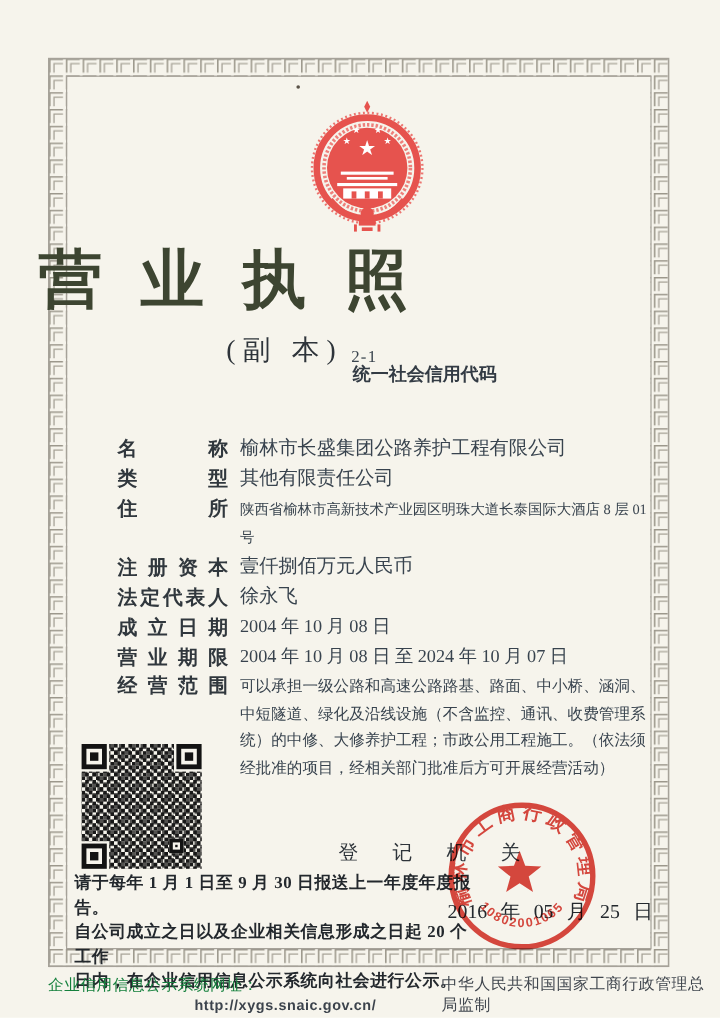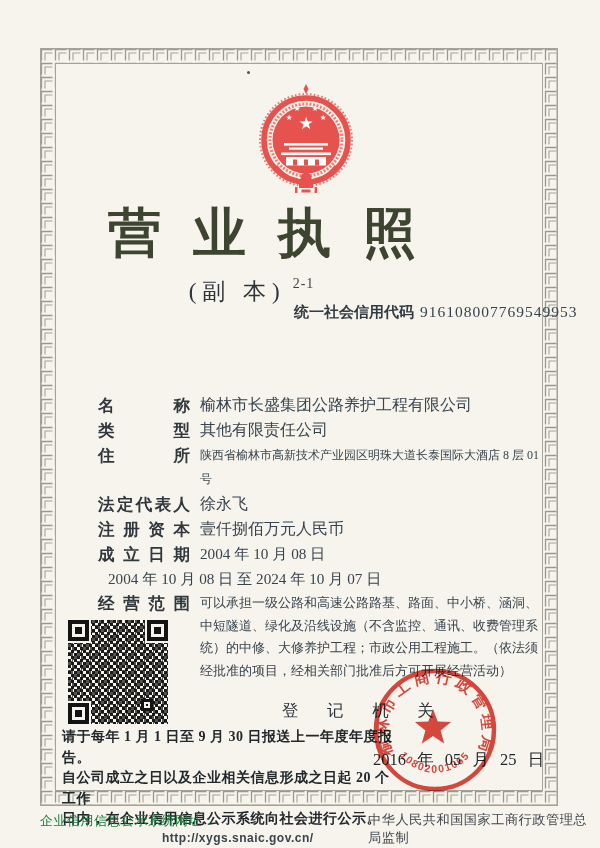--- a/index.html
+++ b/index.html
@@ -15,40 +15,40 @@
   
   .frame { position:absolute; left:40px; top:48px; }
 
   
   .emblem { position:absolute; left:254px; top:84px; }
   .speck { position:absolute; left:247px; top:71px; width:3px; height:3px; border-radius:50%; background:#5a5248; }
 
   
   .title {
     position:absolute; left:0; top:198px; width:524px;
-    text-align:center; font-size:53px; font-weight:bold;
+    font-size:53px; font-weight:bold;
     letter-spacing:32px; padding-left:32px;
     color:#3d4531;
   }
   .subtitle-row {
     position:absolute; left:0; top:276px; width:503px;
-    display:flex; justify-content:center; align-items:flex-start; gap:7px;
+    display:flex; justify-content:center; align-items:flex-end; gap:7px;
   }
   .subtitle { font-size:23px; letter-spacing:6px; color:#2e343a; }
   .copy-num { font-size:14px; color:#3a444e; letter-spacing:1px; }
 
   .credit-line {
     position:absolute; left:294px; top:303px;
     display:flex; align-items:baseline; gap:6px; white-space:nowrap;
   }
   .credit-label { font-size:15px; font-weight:bold; color:#333b44; }
   .credit-code { font-size:15.5px; letter-spacing:1px; color:#37434e; }
 
   
-  .fields { position:absolute; left:98px; top:362px; width:442px;margin-top:31px; }
+  .fields { position:absolute; left:98px; top:362px; width:442px; }
   .fieldrow { display:flex; align-items:flex-start; min-height:24.8px; }
   .flabel {
     width:92px; flex:0 0 92px;
     font-size:16.5px; font-weight:bold; color:#30373d;
     line-height:24.8px;
     text-align:justify; text-align-last:justify;
   }
   .fvalue { margin-left:10px; flex:1; line-height:24.8px; font-size:16px; color:#38434e; }
   .row-addr .fvalue { font-size:12px; letter-spacing:0; line-height:24.8px; }
   .row-date .fvalue, .row-term .fvalue { font-size:15.2px; }
@@ -138,49 +138,49 @@
 </svg>
 <div class="speck"></div>
 
 <div class="title">营业执照</div>
 <div class="subtitle-row">
   <span class="subtitle serif">(副  本)</span>
   <span class="copy-num serif">2-1</span>
 </div>
 <div class="credit-line">
   <span class="credit-label">统一社会信用代码</span>
-  <span class="credit-code serif">916108007769549953</span>
 </div>
 
 <div class="fields">
   <div class="fieldrow">
     <div class="flabel">名称</div>
     <div class="fvalue serif">榆林市长盛集团公路养护工程有限公司</div>
   </div>
   <div class="fieldrow">
     <div class="flabel">类型</div>
     <div class="fvalue serif">其他有限责任公司</div>
   </div>
   <div class="fieldrow row-addr">
     <div class="flabel">住所</div>
     <div class="fvalue serif">陕西省榆林市高新技术产业园区明珠大道长泰国际大酒店 8 层 01 号</div>
   </div>
   <div class="fieldrow">
+    <div class="flabel">注册资本</div>
+    <div class="fvalue serif">壹仟捌佰万元人民币</div>
+  </div>
+  <div class="fieldrow">
     <div class="flabel">法定代表人</div>
     <div class="fvalue serif">徐永飞</div>
-  </div>
-  <div class="fieldrow">
-    <div class="flabel">注册资本</div>
-    <div class="fvalue serif">壹仟捌佰万元人民币</div>
   </div>
   <div class="fieldrow row-date">
     <div class="flabel">成立日期</div>
     <div class="fvalue serif">2004 年 10 月 08 日</div>
   </div>
   <div class="fieldrow row-term">
+    <div class="flabel">营业期限</div>
     <div class="fvalue serif">2004 年 10 月 08 日 至 2024 年 10 月 07 日</div>
   </div>
   <div class="fieldrow row-scope">
     <div class="flabel">经营范围</div>
     <div class="fvalue serif">可以承担一级公路和高速公路路基、路面、中小桥、涵洞、中短隧道、绿化及沿线设施（不含监控、通讯、收费管理系统）的中修、大修养护工程；市政公用工程施工。（依法须经批准的项目，经相关部门批准后方可开展经营活动）</div>
   </div>
 </div>
 
 <div class="qr">
   <div class="qf qf-tl"></div>

